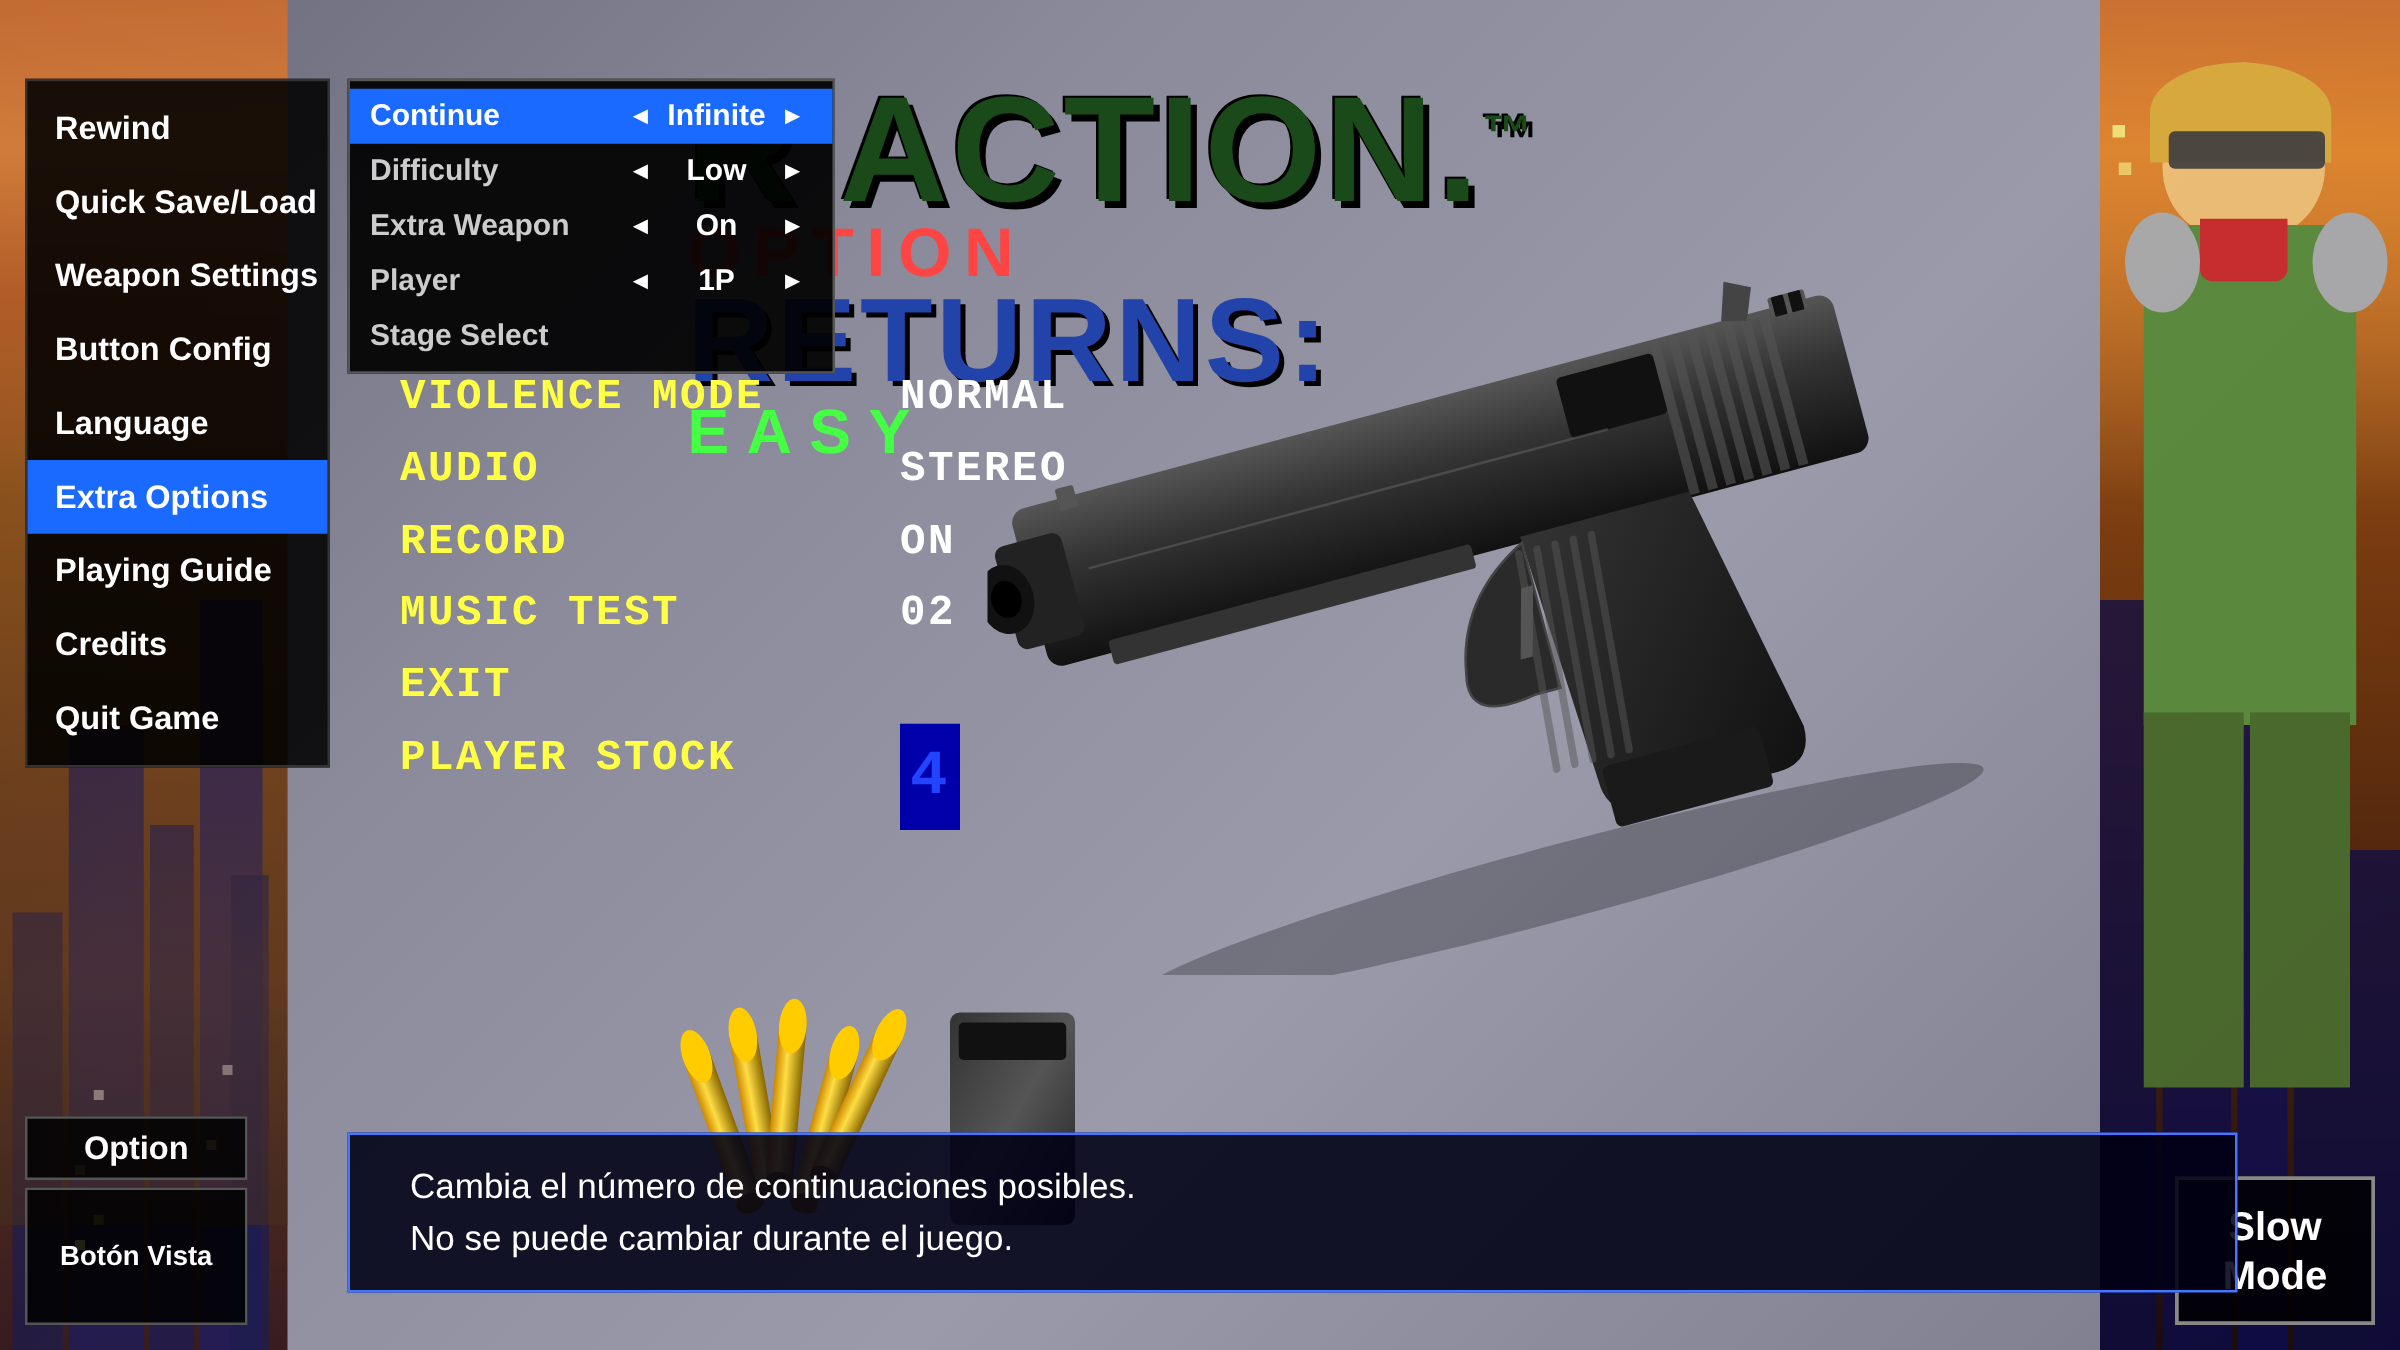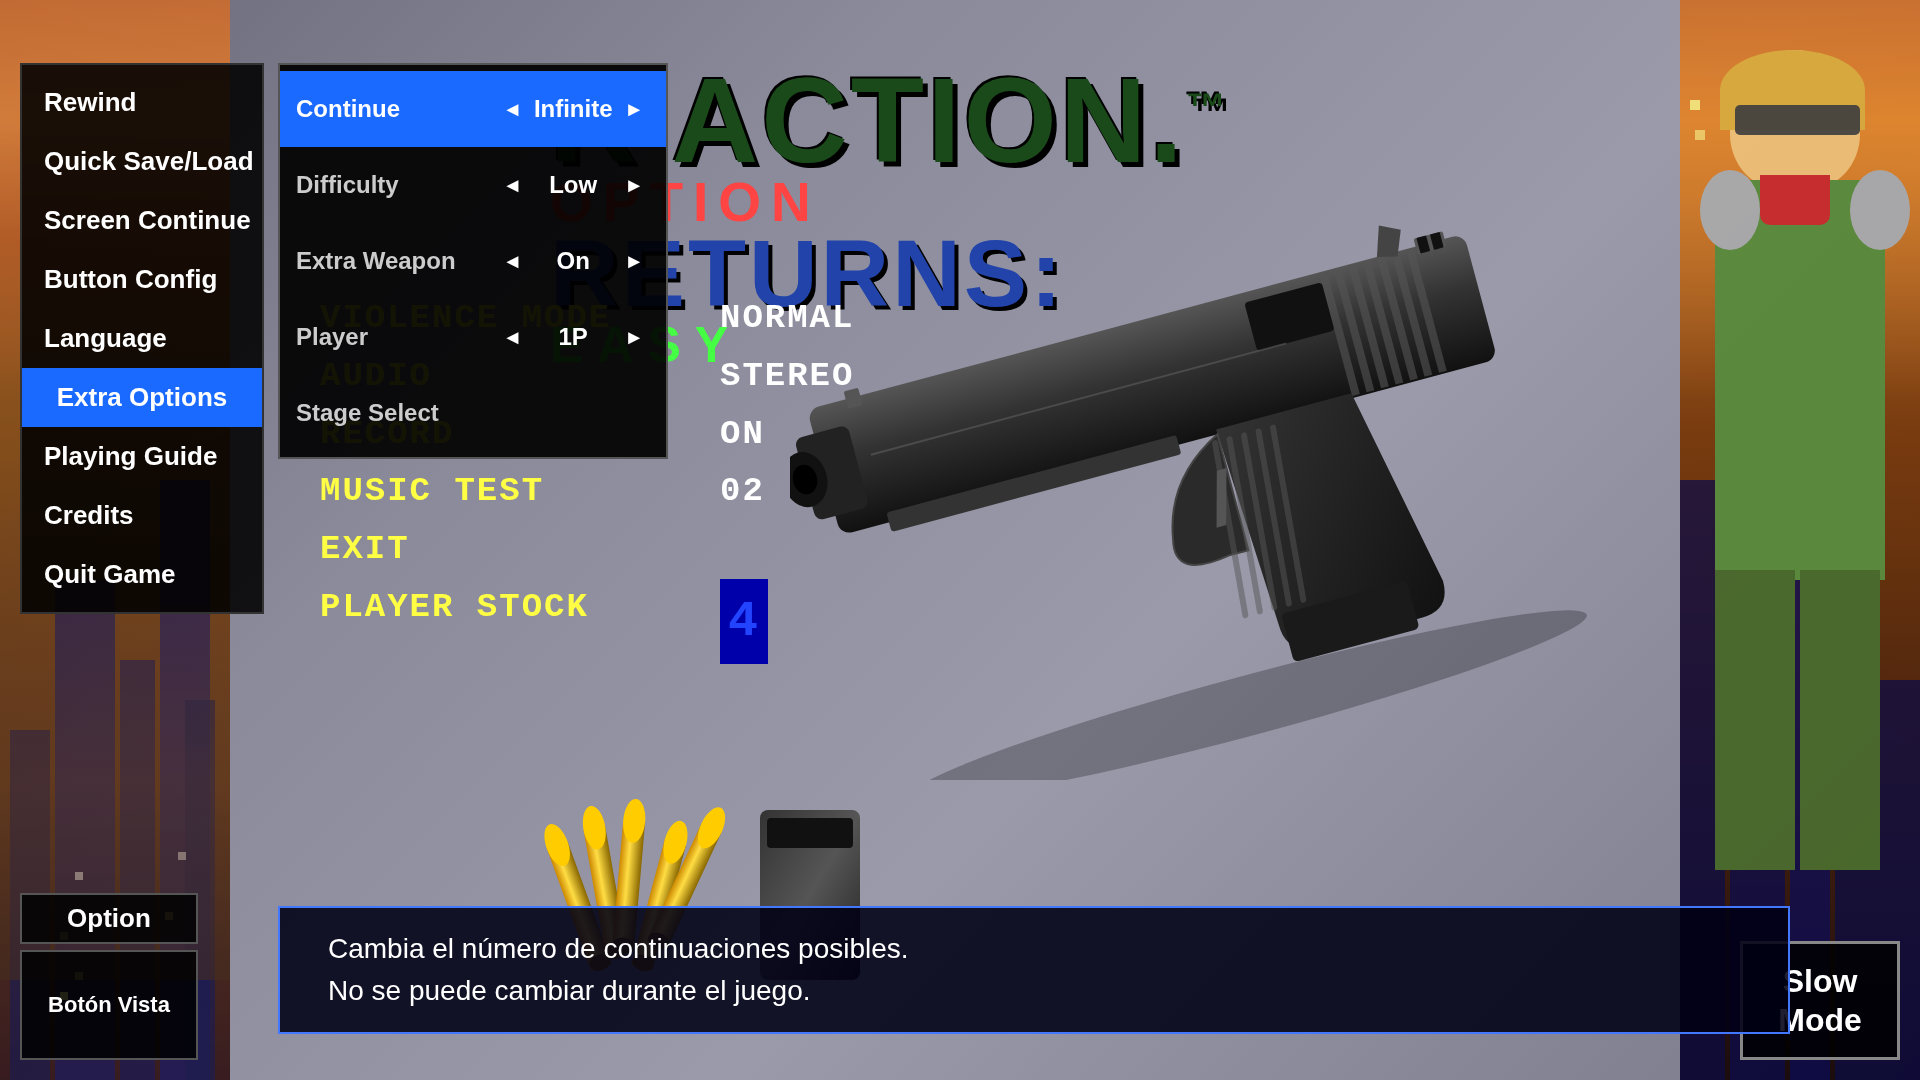--- a/index.html
+++ b/index.html
@@ -87,39 +87,38 @@
       color: #ffffff;
       font-size: 26px;
       font-weight: bold;
       cursor: pointer;
       white-space: nowrap;
     }
 
     .left-menu-item.active {
       background: #1a6aff;
       color: #ffffff;
-      text-align: center;
     }
 
     
     .extra-options-panel {
       position: absolute;
       top: 63px;
       left: 278px;
       width: 390px;
       background: rgba(0,0,0,0.92);
       border: 2px solid #555;
       padding: 6px 0;
       z-index: 10;
     }
 
     .option-row-item {
       display: flex;
       align-items: center;
-      padding: 24px 16px;
+      padding: 8px 16px;
       color: #cccccc;
       font-size: 24px;
       font-weight: bold;
       cursor: pointer;
     }
 
     .option-row-item.highlighted {
       background: #1a6aff;
       color: #ffffff;
     }
@@ -430,21 +429,21 @@
         <ellipse cx="11" cy="145" rx="11" ry="8" fill="#886600"></ellipse>
       </g>
     </svg>
   </div>
 
 </div>
 
 <div class="left-menu">
   <div class="left-menu-item">Rewind</div>
   <div class="left-menu-item">Quick Save/Load</div>
-  <div class="left-menu-item">Screen Continue</div>
+  <div class="left-menu-item">Weapon Settings</div>
   <div class="left-menu-item">Button Config</div>
   <div class="left-menu-item">Language</div>
   <div class="left-menu-item active">Extra Options</div>
   <div class="left-menu-item">Playing Guide</div>
   <div class="left-menu-item">Credits</div>
   <div class="left-menu-item">Quit Game</div>
 </div>
 
 <div class="extra-options-panel">
 

